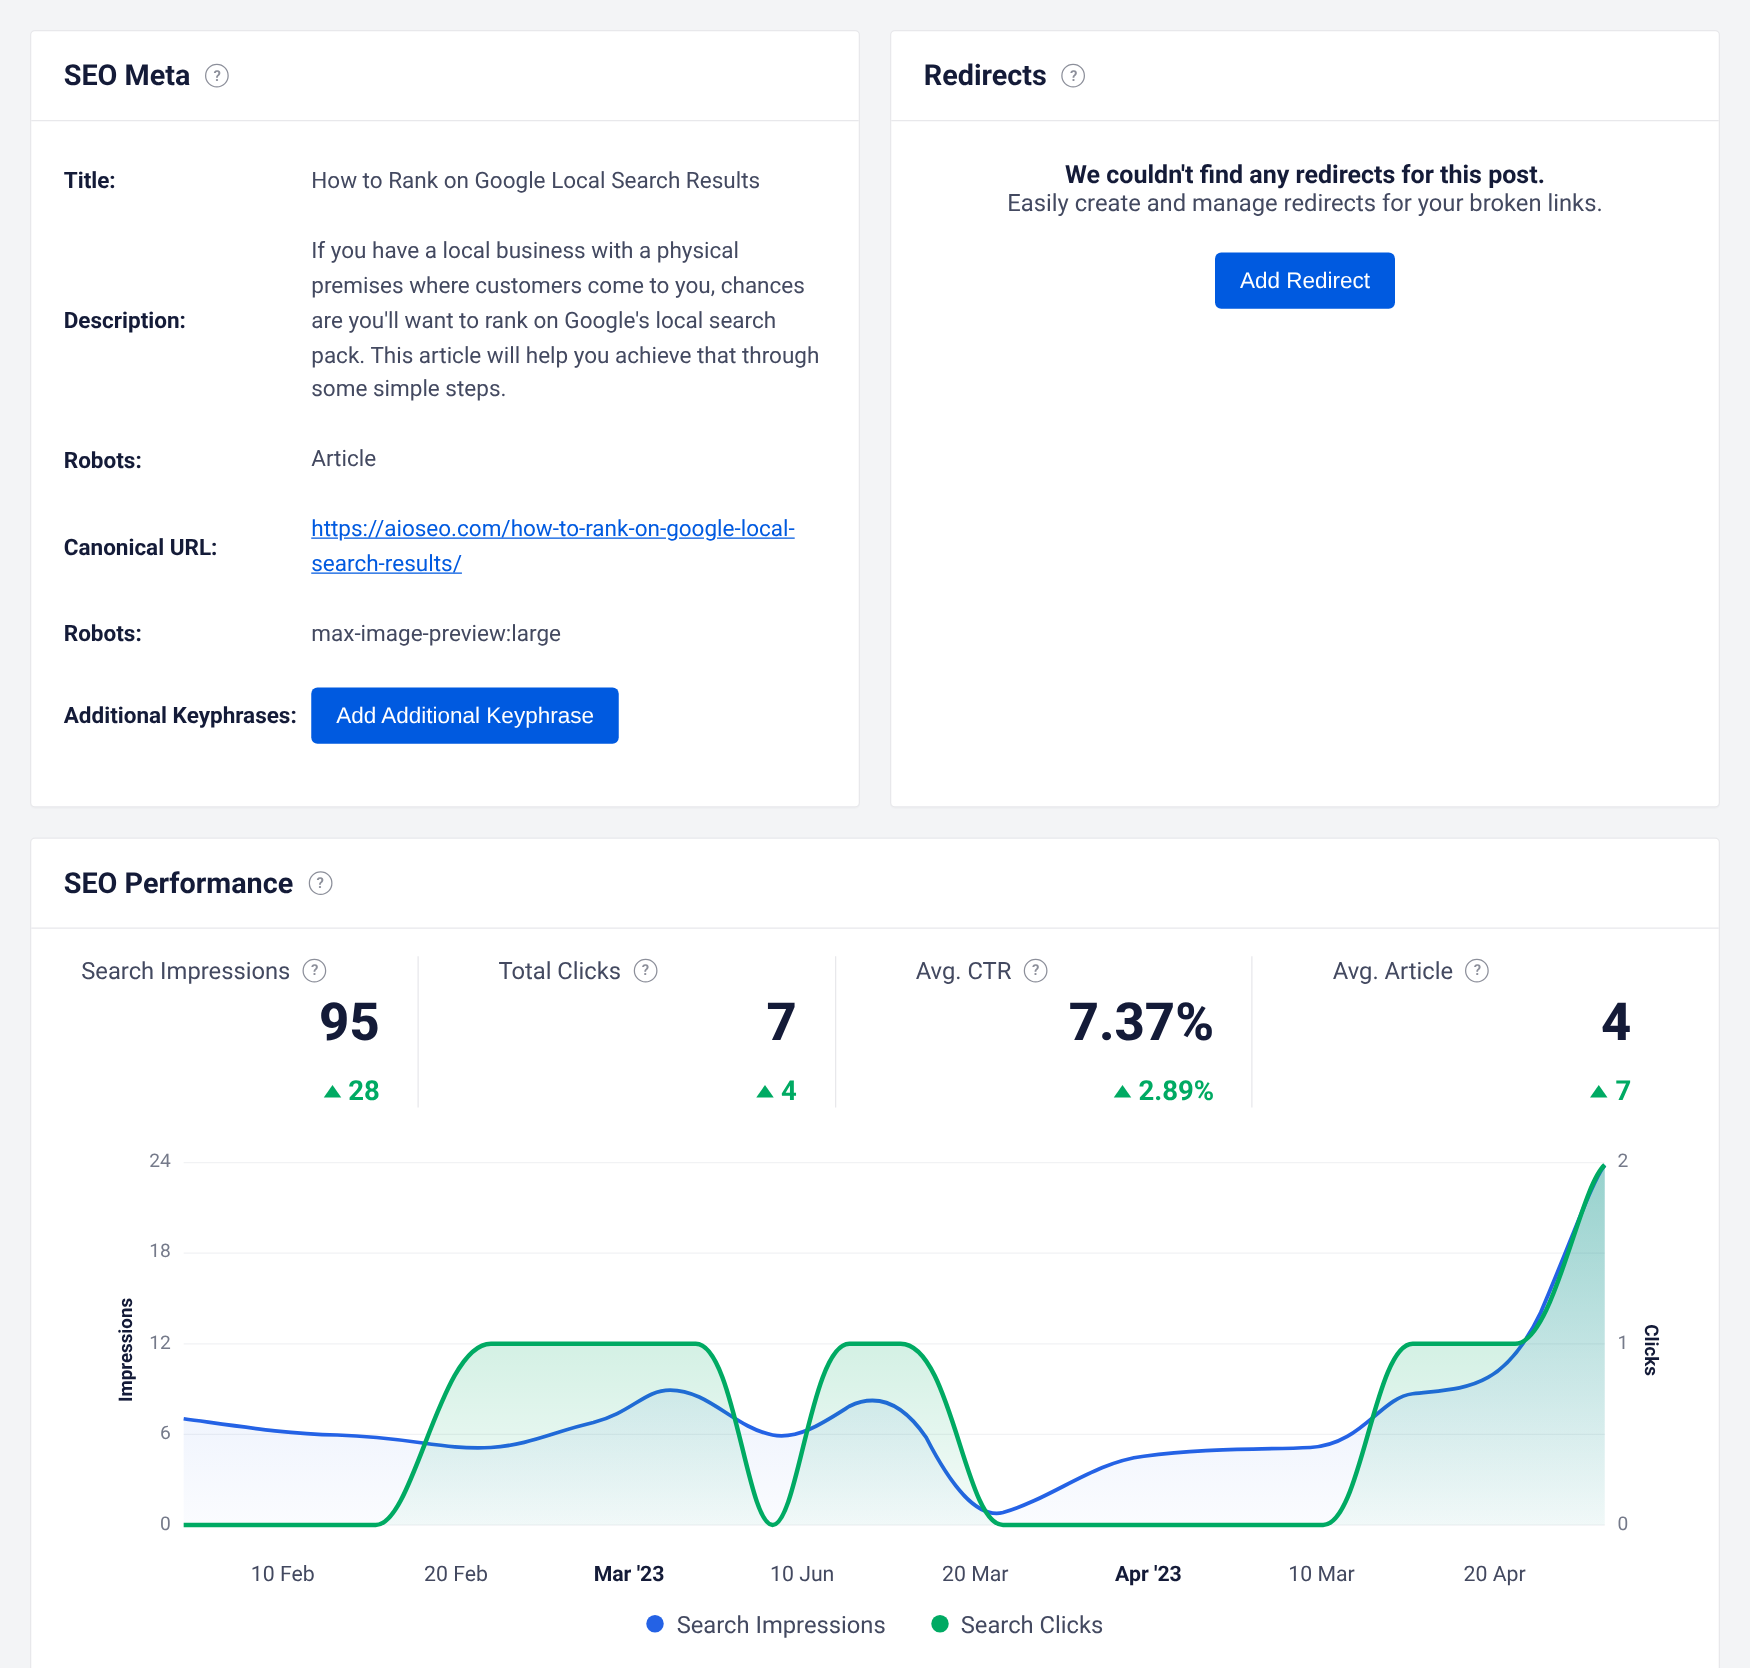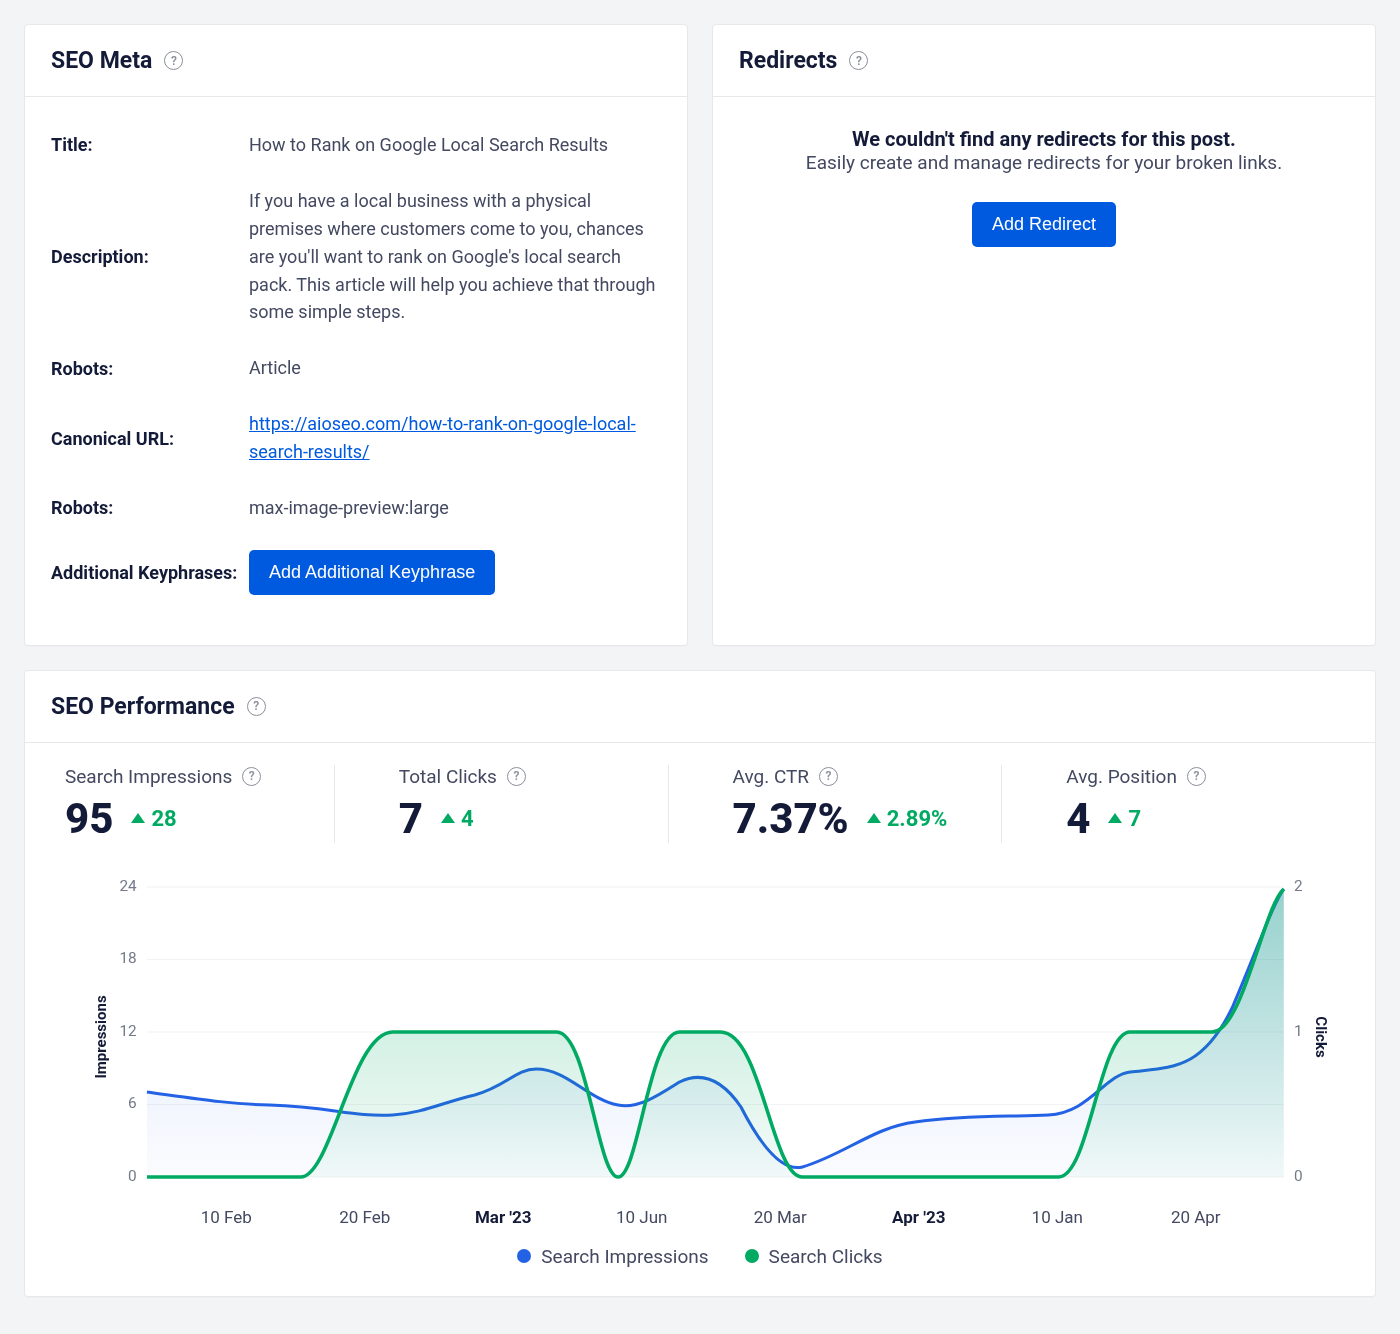--- a/index.html
+++ b/index.html
@@ -63,21 +63,21 @@
   .redirect-body{padding:30px 26px 50px;text-align:center;}
   .redirect-body .empty-title{font-weight:700;font-size:20px;margin:0 0 0;}
   .redirect-body .empty-sub{font-size:19px;color:var(--muted);margin:0 0 28px;}
   
   .perf-wrap{padding:24px;}
   .perf{width:100%;}
   .stats{display:flex;border-bottom:none;padding:22px 40px 10px;}
   .stat{flex:1;position:relative;padding-right:30px;}
   .stat+.stat{border-left:1px solid var(--border);padding-left:64px;}
   .stat-top{display:flex;align-items:center;gap:10px;color:var(--muted);font-size:19px;margin-bottom:6px;}
-  .stat-val-row{display:flex;align-items:center;gap:18px;white-space:nowrap;}
+  .stat-val-row{display:flex;align-items:flex-end;gap:18px;white-space:nowrap;flex-direction:column;}
   .stat-val{font-size:42px;font-weight:800;color:var(--text);}
   .delta{color:var(--green);font-weight:700;font-size:22px;display:inline-flex;align-items:center;gap:6px;}
   .caret-up{
     width:0;height:0;border-left:7px solid transparent;border-right:7px solid transparent;
     border-bottom:10px solid var(--green);display:inline-block;
   }
   
   .chart-area{padding:24px 40px 28px;}
   .chart-holder{height:320px;position:relative;}
   .chart-holder svg{width:100%;height:100%;display:block;}
@@ -200,21 +200,21 @@
           <div class="stat-val-row">
             <span class="stat-val">7.37%</span>
             <span class="delta">
               <span class="caret-up"></span>
               <span>2.89%</span>
             </span>
           </div>
         </div>
         <div class="stat">
           <div class="stat-top">
-            <span>Avg. Position</span>
+            <span>Avg. Article</span>
             <span class="help-icon"></span>
           </div>
           <div class="stat-val-row">
             <span class="stat-val">4</span>
             <span class="delta">
               <span class="caret-up"></span>
               <span>7</span>
             </span>
           </div>
         </div>
@@ -313,21 +313,21 @@
           </svg>
         </div>
 
         <div class="x-ticks">
           <span class="x-tick">10 Feb</span>
           <span class="x-tick">20 Feb</span>
           <span class="x-tick bold">Mar '23</span>
           <span class="x-tick">10 Jun</span>
           <span class="x-tick">20 Mar</span>
           <span class="x-tick bold">Apr '23</span>
-          <span class="x-tick">10 Jan</span>
+          <span class="x-tick">10 Mar</span>
           <span class="x-tick">20 Apr</span>
         </div>
 
         <div class="legend">
           <div class="legend-item">
             <span class="dot blue"></span>
             <span>Search Impressions</span>
           </div>
           <div class="legend-item">
             <span class="dot green"></span>

